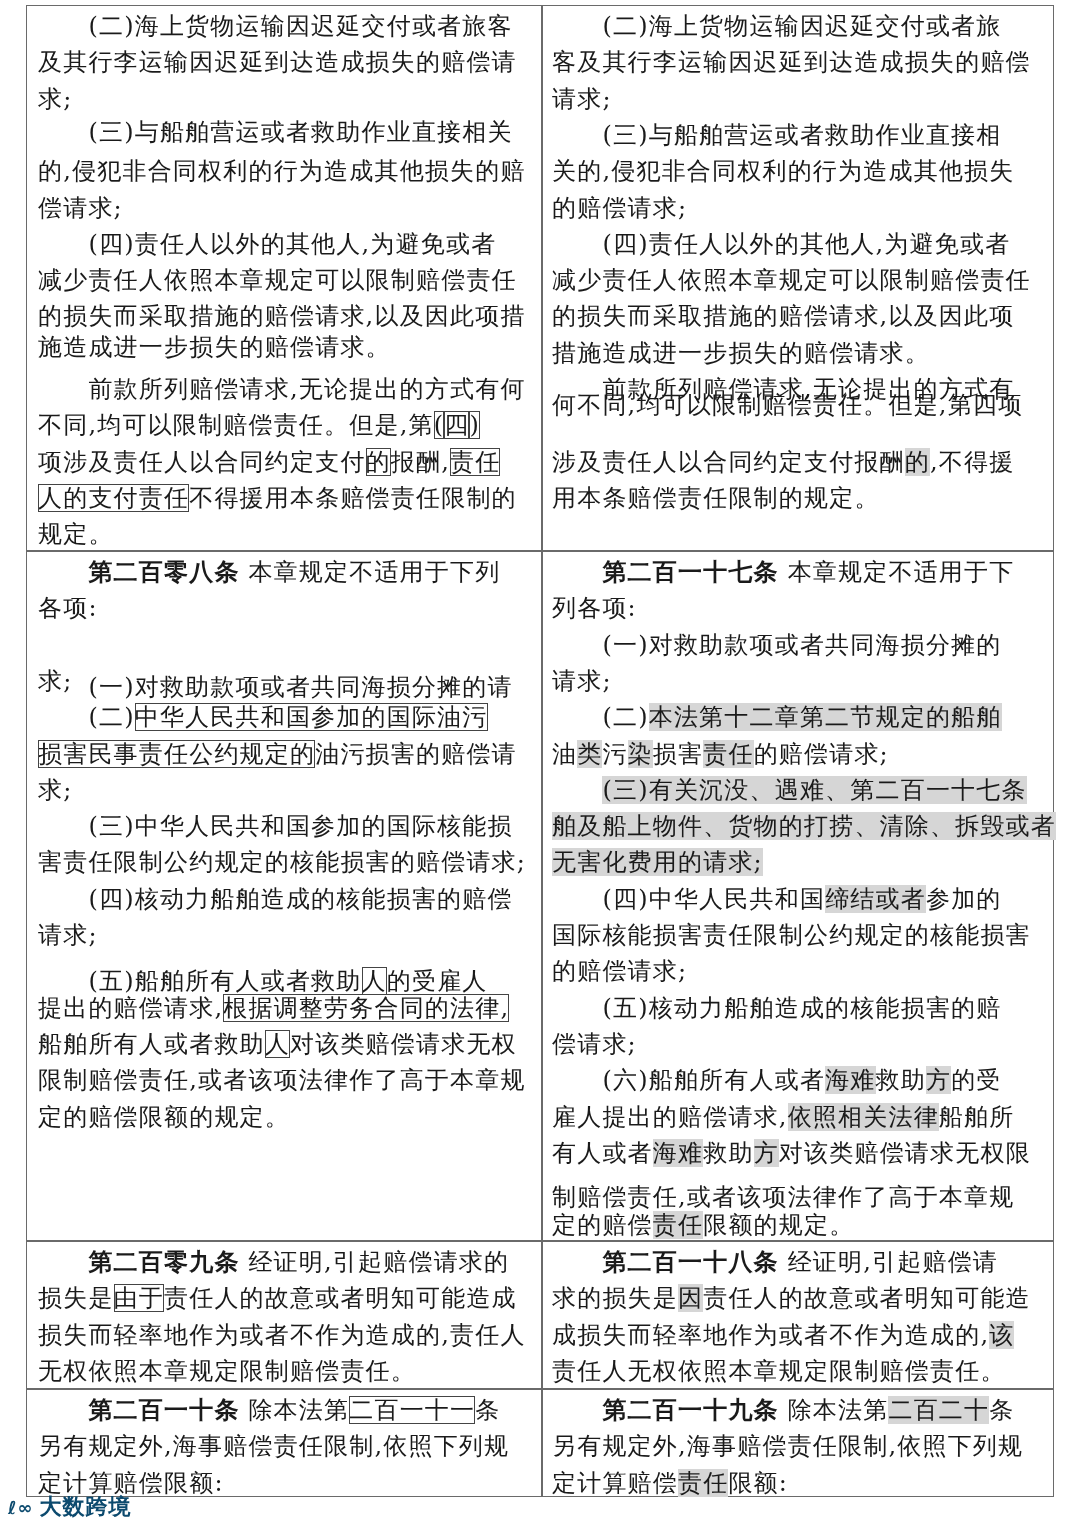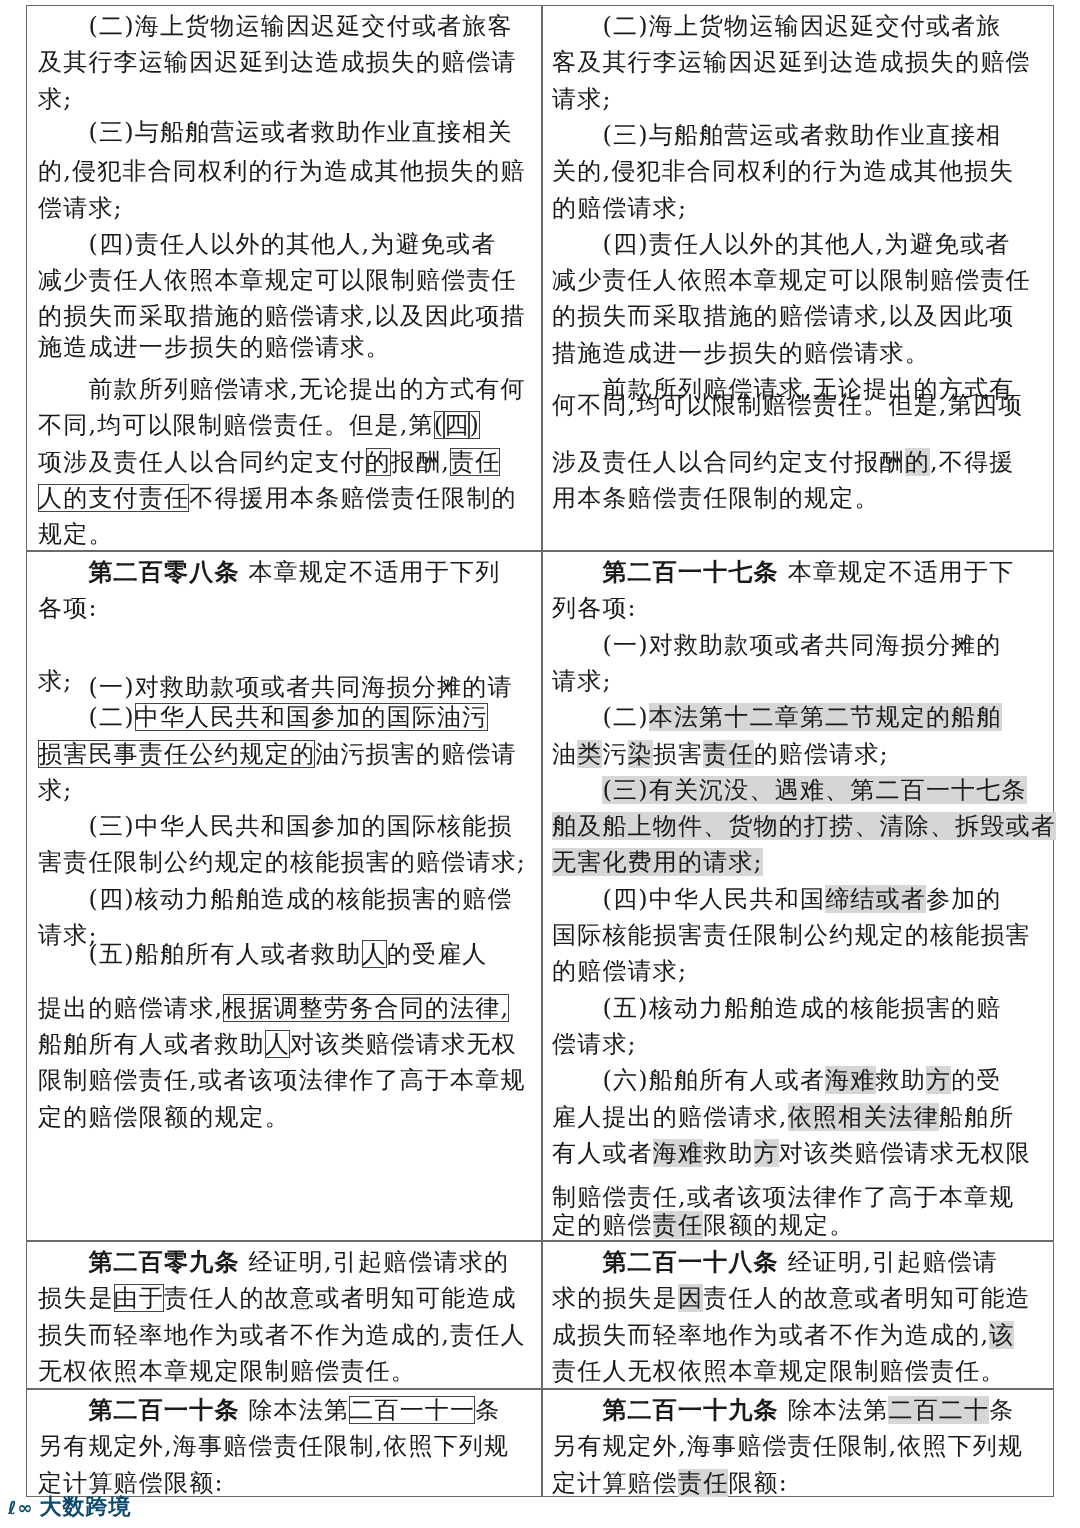--- a/index.html
+++ b/index.html
@@ -68,21 +68,21 @@
       <div class="line" style="left: 38px; top: 590.3px;"><span class="seg">各项:</span></div>
       <div class="line" style="left: 88.4px; top: 626.6px; margin-top: 42px;"><span class="seg">(一)对救助款项或者共同海损分摊的请</span></div>
       <div class="line" style="left: 38px; top: 662.9px;"><span class="seg">求;</span></div>
       <div class="line" style="left: 88.4px; top: 699.2px; text-align: center;"><span class="seg">(二)</span><span class="seg box">中华人民共和国参加的国际油污</span></div>
       <div class="line" style="left: 38px; top: 735.5px;"><span class="seg box">损害民事责任公约规定的</span><span class="seg">油污损害的赔偿请</span></div>
       <div class="line" style="left: 38px; top: 771.8px;"><span class="seg">求;</span></div>
       <div class="line" style="left: 88.4px; top: 808.1px;"><span class="seg">(三)中华人民共和国参加的国际核能损</span></div>
       <div class="line" style="left: 38px; top: 844.4px;"><span class="seg">害责任限制公约规定的核能损害的赔偿请求;</span></div>
       <div class="line" style="left: 88.4px; top: 880.7px;"><span class="seg">(四)核动力船舶造成的核能损害的赔偿</span></div>
       <div class="line" style="left: 38px; top: 917px;"><span class="seg">请求;</span></div>
-      <div class="line" style="left: 88.4px; top: 936px;"><span class="seg">(五)船舶所有人或者救助</span><span class="seg box">人</span><span class="seg">的受雇人</span></div>
+      <div class="line" style="left: 88.4px; top: 963px;"><span class="seg">(五)船舶所有人或者救助</span><span class="seg box">人</span><span class="seg">的受雇人</span></div>
       <div class="line" style="left: 38px; top: 989.6px;"><span class="seg">提出的赔偿请求,</span><span class="seg box">根据调整劳务合同的法律,</span></div>
       <div class="line" style="left: 38px; top: 1025.9px;"><span class="seg">船舶所有人或者救助</span><span class="seg box">人</span><span class="seg">对该类赔偿请求无权</span></div>
       <div class="line" style="left: 38px; top: 1062.2px;"><span class="seg">限制赔偿责任,或者该项法律作了高于本章规</span></div>
       <div class="line" style="left: 38px; top: 1098.5px;"><span class="seg">定的赔偿限额的规定。</span></div>
     </div>
     <div class="col">
       <div class="line" style="left: 602.4px; top: 554px;"><span class="seg bold">第二百一十七条</span><span class="seg">  本章规定不适用于下</span></div>
       <div class="line" style="left: 552px; top: 590.3px;"><span class="seg">列各项:</span></div>
       <div class="line" style="left: 602.4px; top: 626.6px;"><span class="seg">(一)对救助款项或者共同海损分摊的</span></div>
       <div class="line" style="left: 552px; top: 662.9px;"><span class="seg">请求;</span></div>

